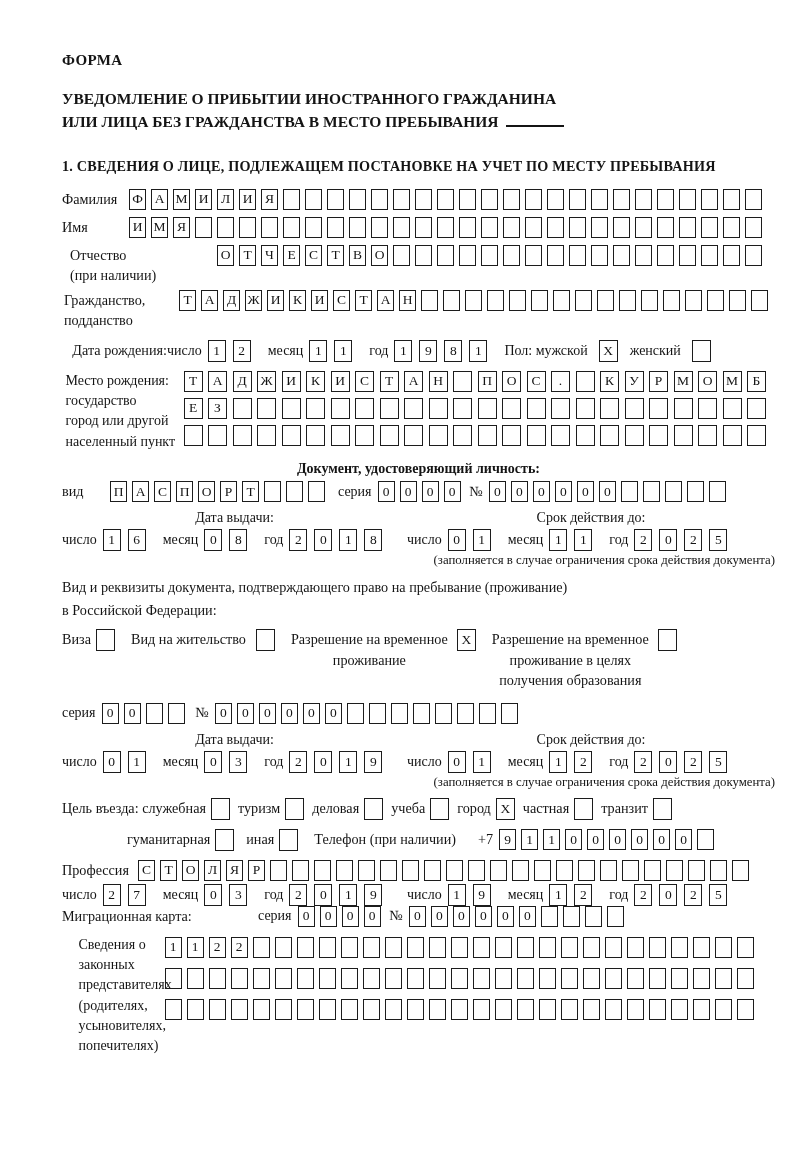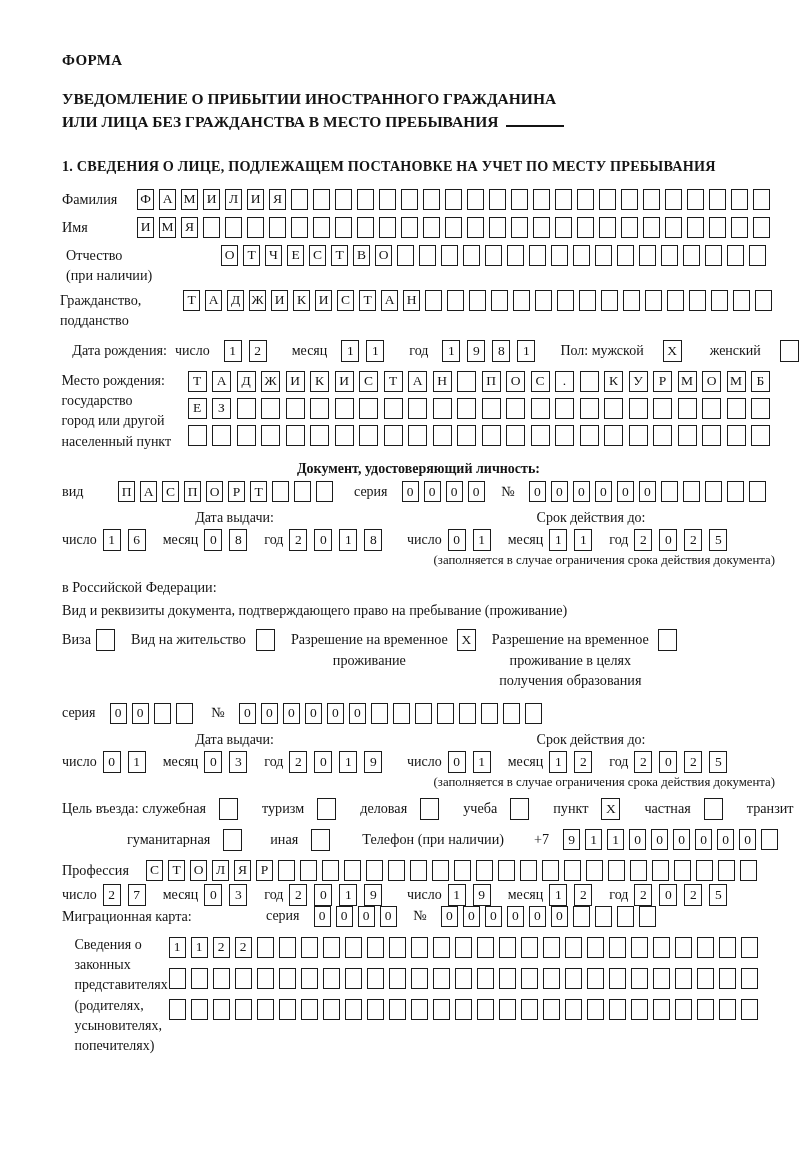--- a/index.html
+++ b/index.html
@@ -15,21 +15,21 @@
   .top-right { margin-left:auto; width:190px; }
   .appendix { font-size:13.5px; line-height:1.42; white-space:pre-line; }
   .edition  { font-size:13px;   line-height:1.42; white-space:pre-line; margin-top:7px; }
   .forma { text-align:left; padding-right:30px; font-weight:bold; font-size:15px; margin-top:18px; letter-spacing:.4px; }
 
   .title { text-align:left; font-weight:bold; font-size:15.5px; line-height:1.5; margin-top:18px; }
   .title .uline { display:inline-block; width:58px; border-bottom:2px solid #141414; height:14px; margin-left:8px; }
   .sec-heading { font-weight:bold; font-size:14.2px; margin-top:24px; letter-spacing:.2px; }
 
   
-  .row { display:flex; align-items:center; margin-top:7px;gap:8px; }
+  .row { display:flex; align-items:center; margin-top:7px; }
   .row.top { align-items:flex-start;justify-content:center; }
   .label { font-size:14.2px; flex:none; }
   .prelabel { white-space:pre-line; line-height:1.45; }
   .cellrow { display:flex; flex:none; }
   .cell {
     display:inline-flex; align-items:center; justify-content:center;
     width:17px; height:21px; border:1.6px solid #1c1c1c; margin-right:5px;
     font-size:13.5px; flex:none; font-weight:normal;
   }
   .wide .cell { width:19px; margin-right:5.5px; }
@@ -399,22 +399,22 @@
           <span class="cell">2</span>
           <span class="cell">0</span>
           <span class="cell">2</span>
           <span class="cell">5</span>
         </span>
     </div>
   </div>
   <div class="note">(заполняется в случае ограничения срока действия документа)</div>
 
   <div class="para">
+    <div>Вид и реквизиты документа, подтверждающего право на пребывание (проживание)</div>
     <div>в Российской Федерации:</div>
-    <div>Вид и реквизиты документа, подтверждающего право на пребывание (проживание)</div>
   </div>
 
   <div class="permit-row">
     <span class="permit-lbl">Виза</span>
     <span class="checkbox"></span>
     <span class="gap16"></span>
     <span class="permit-lbl">Вид на жительство</span>
     <span class="checkbox" style="margin-left:10px;"></span>
     <span class="gap16"></span>
     <span class="permit-lbl">Разрешение на временное
@@ -506,21 +506,21 @@
     <span class="gap8"></span>
     <span class="label">туризм</span>
     <span class="checkbox"></span>
     <span class="gap8"></span>
     <span class="label">деловая</span>
     <span class="checkbox"></span>
     <span class="gap8"></span>
     <span class="label">учеба</span>
     <span class="checkbox"></span>
     <span class="gap8"></span>
-    <span class="label">пункт</span>
+    <span class="label">город</span>
     <span class="checkbox">X</span>
     <span class="gap8"></span>
     <span class="label">частная</span>
     <span class="checkbox"></span>
     <span class="gap8"></span>
     <span class="label">транзит</span>
     <span class="checkbox"></span>
   </div>
 
   <div class="row" style="margin-top:9px; padding-left:65px;">

